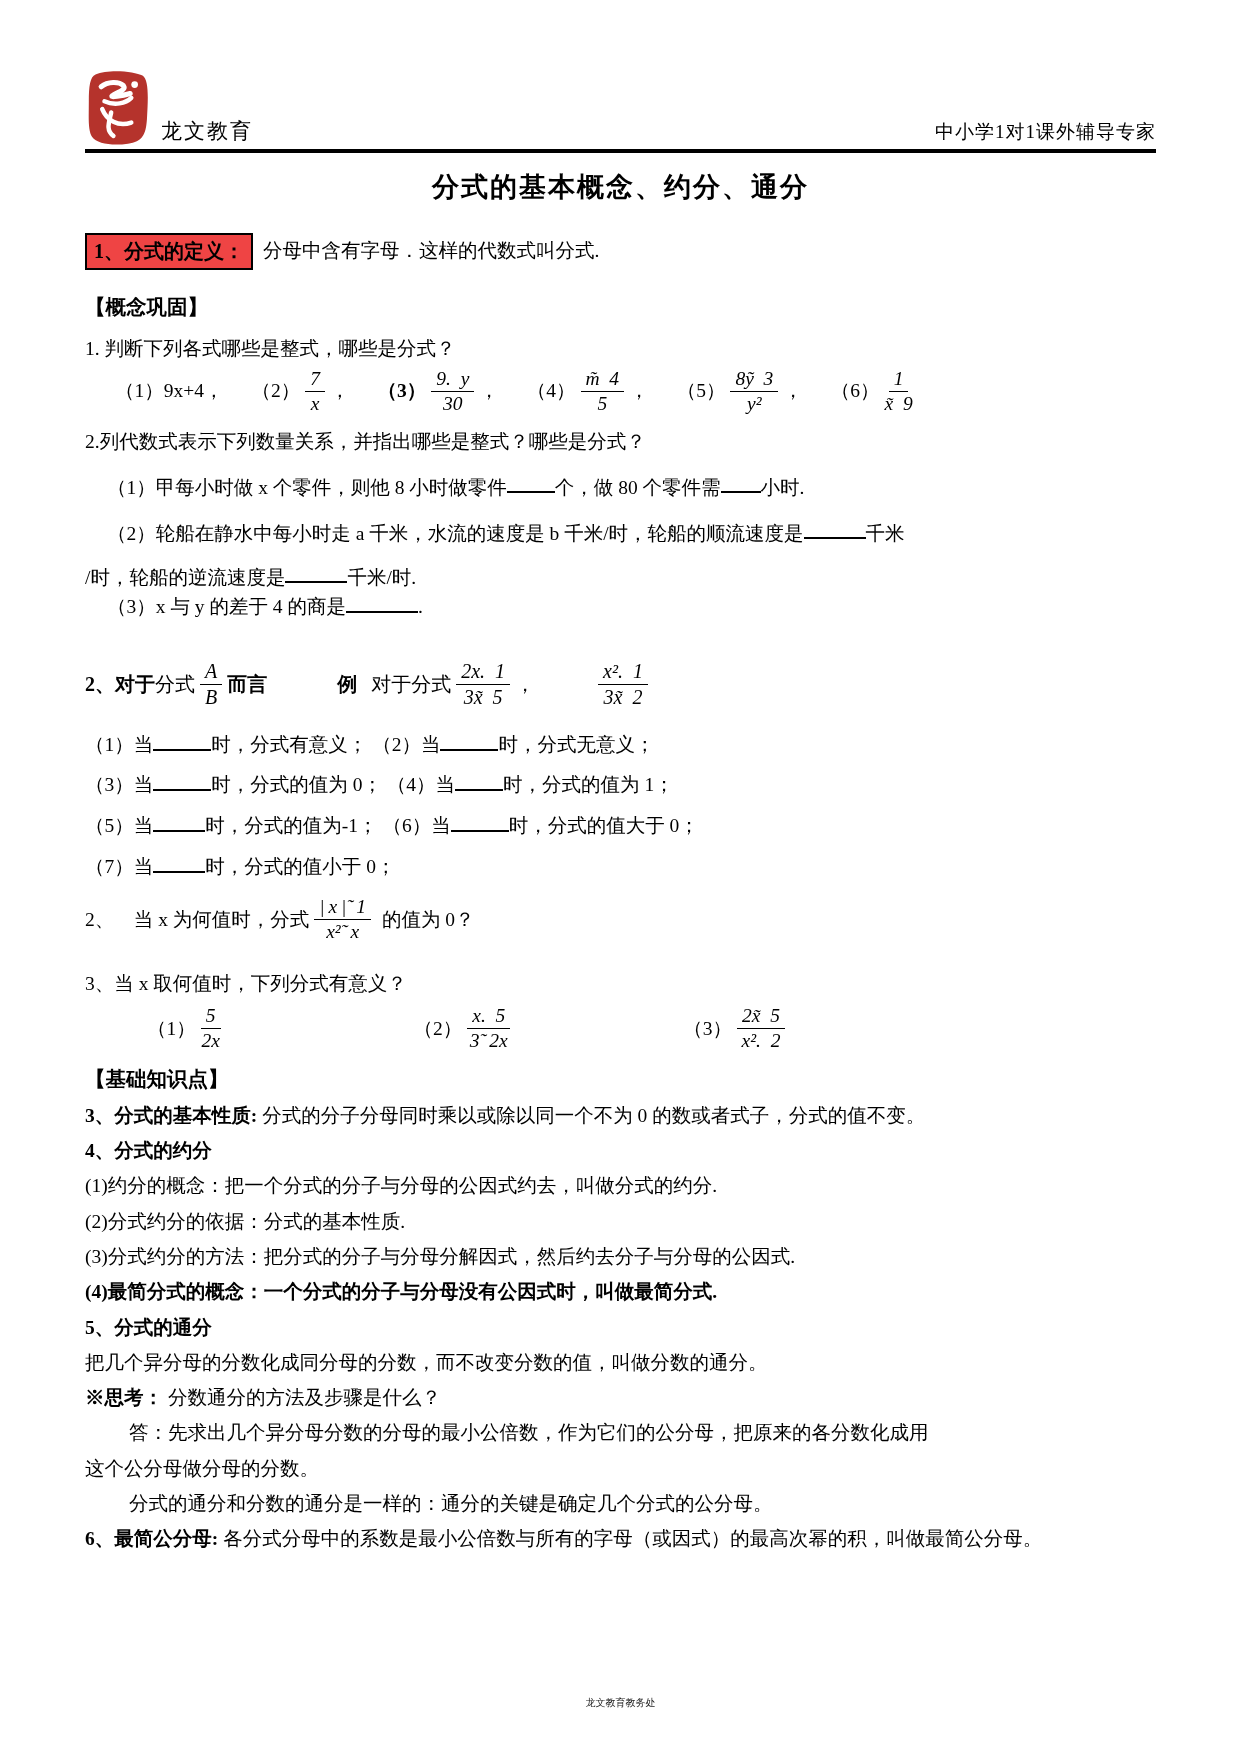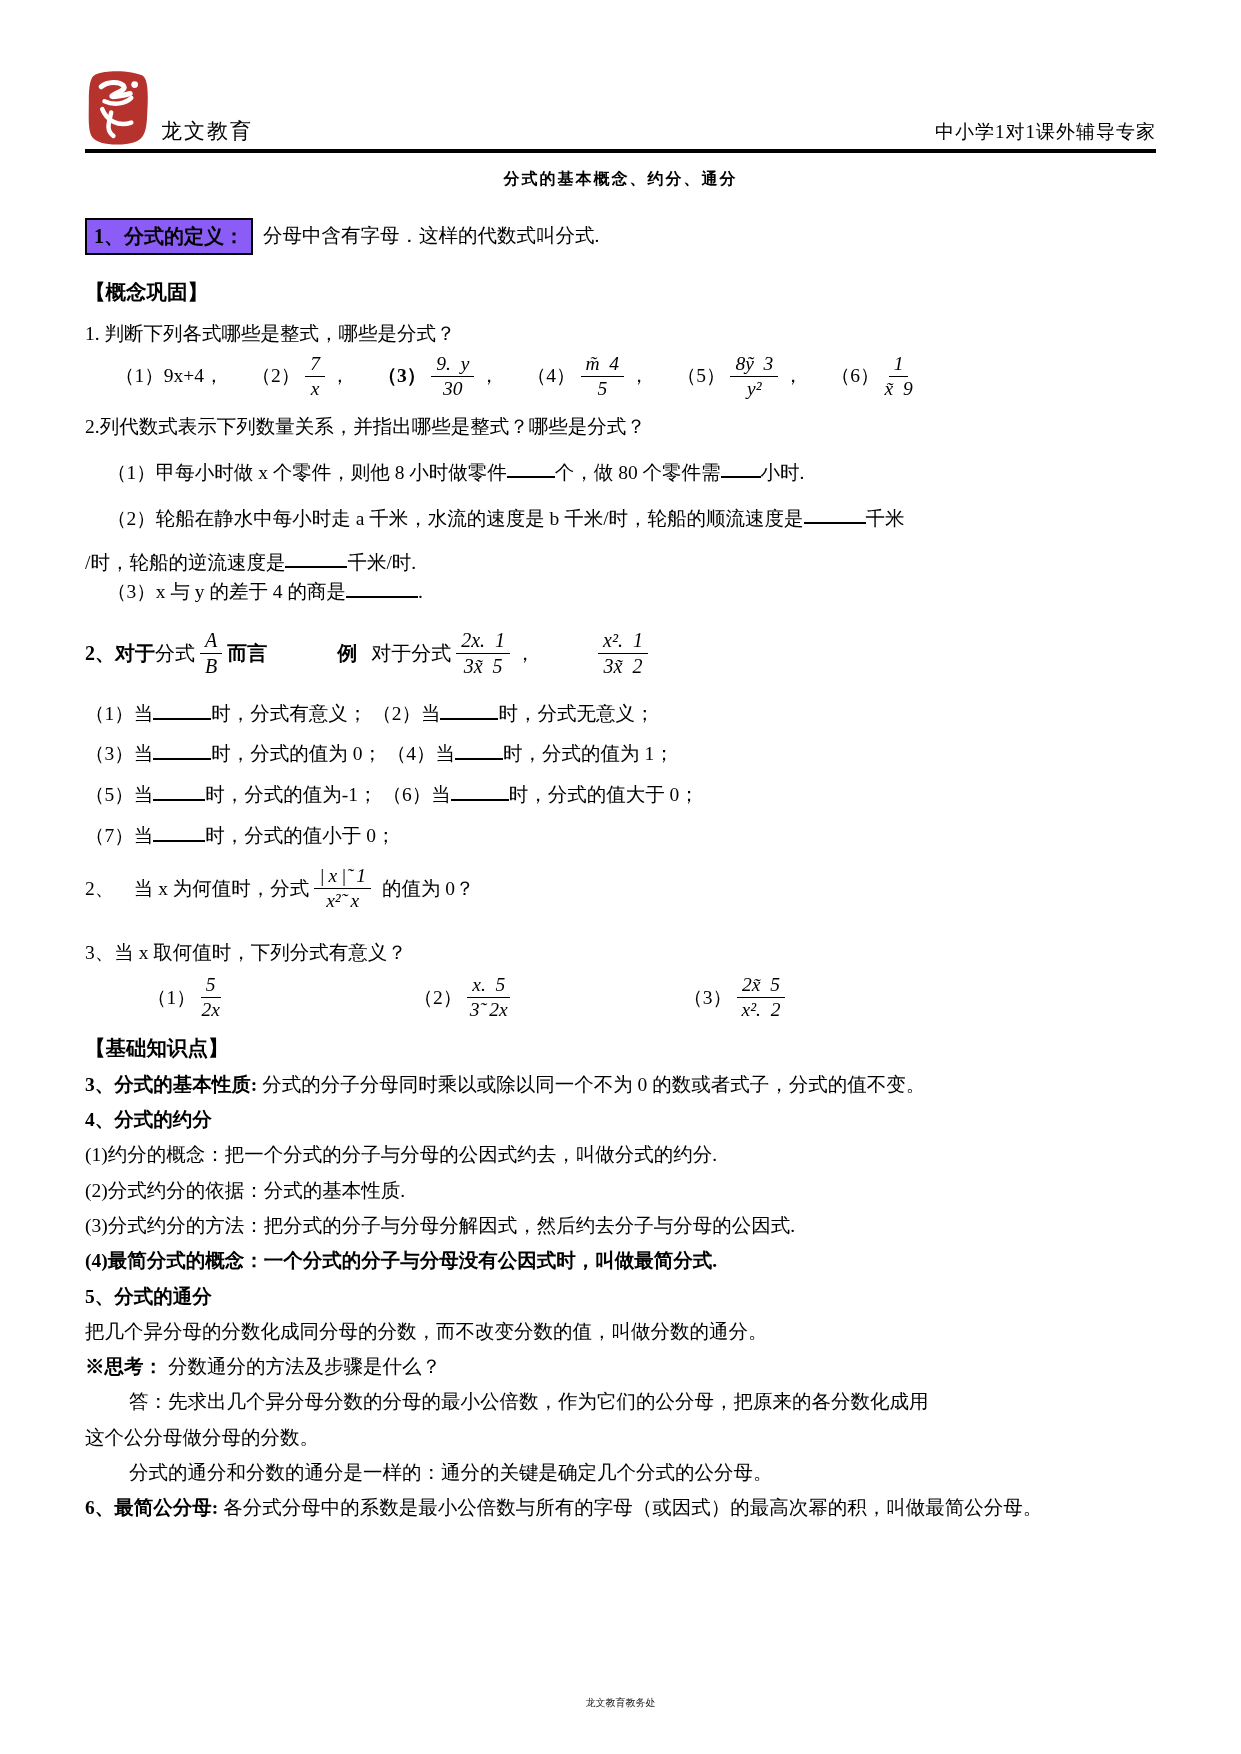--- a/index.html
+++ b/index.html
@@ -5,42 +5,42 @@
   html,body{margin:0;padding:0;background:#fff;}
   .page{position:relative;width:1241px;height:1754px;background:#ffffff;overflow:hidden;
         font-family:"Liberation Serif","DejaVu Serif",serif;color:#000;}
   
   .header{margin:70px 85px 0 85px;display:flex;align-items:flex-end;gap:8px;
           border-bottom:4px solid #000;padding-bottom:3px;}
   .logo{width:68px;height:76px;flex:0 0 auto;}
   .brand{font-size:21px;letter-spacing:2px;padding-bottom:1px;}
   .tagline{margin-left:auto;font-size:19px;letter-spacing:1px;padding-bottom:1px;}
   
-  .title{margin:16px 85px 0 85px;text-align:center;font-size:16px;font-weight:bold;letter-spacing:2px;}
+  .title{margin:16px 85px 0 85px;text-align:center;font-size:27px;font-weight:bold;letter-spacing:2px;}
   
   .line{margin:14px 85px 0 85px;font-size:19.5px;line-height:1.35;}
   .b{font-weight:bold;}
   .h2{margin-top:24px;font-size:20.5px;font-weight:bold;}
   
   .def-line{margin-top:28px;display:flex;align-items:center;gap:10px;}
-  .def-box{border:2px solid #000;background:#8b5cf6;font-weight:bold;font-size:20px;padding:3px 7px;white-space:nowrap;}
+  .def-box{border:2px solid #000;background:#ef4444;font-weight:bold;font-size:20px;padding:3px 7px;white-space:nowrap;}
   
   .blank{display:inline-block;height:0.95em;border-bottom:2px solid #000;vertical-align:baseline;}
   .w40{width:40px}.w48{width:48px}.w52{width:52px}.w58{width:58px}.w62{width:62px}.w72{width:72px}
   
   .frac{display:inline-flex;flex-direction:column;align-items:center;vertical-align:middle;
         font-family:"Liberation Serif","DejaVu Serif",serif;font-style:italic;line-height:1.12;margin:0 5px;}
   .frac .num{border-bottom:1.6px solid #000;padding:0 5px 1px 5px;white-space:nowrap;}
   .frac .den{padding-top:1px;white-space:nowrap;}
   .frow{display:flex;align-items:center;}
   .fitem{display:inline-flex;align-items:center;white-space:nowrap;}
   
   .q1row{margin-top:6px;padding-left:30px;gap:28px;}
   .sub{padding-left:22px;}
-  .sec2row{margin-top:24px;font-size:20px;align-items:center;}
+  .sec2row{margin-top:40px;font-size:20px;align-items:center;}
   .sec2row .gap1{display:inline-block;width:70px;}
   .sec2row .gap2{display:inline-block;width:58px;}
   .condrow{margin-top:13px;}
   .prob2{margin-top:16px;}
   .q3row{margin-top:8px;}
   .q3row .i1{margin-left:62px;}
   .q3row .i2{margin-left:188px;}
   .q3row .i3{margin-left:168px;}
   .know .line{margin-top:9px;}
   .footer{position:absolute;left:0;bottom:44px;width:100%;text-align:center;font-size:10px;color:#222;}

